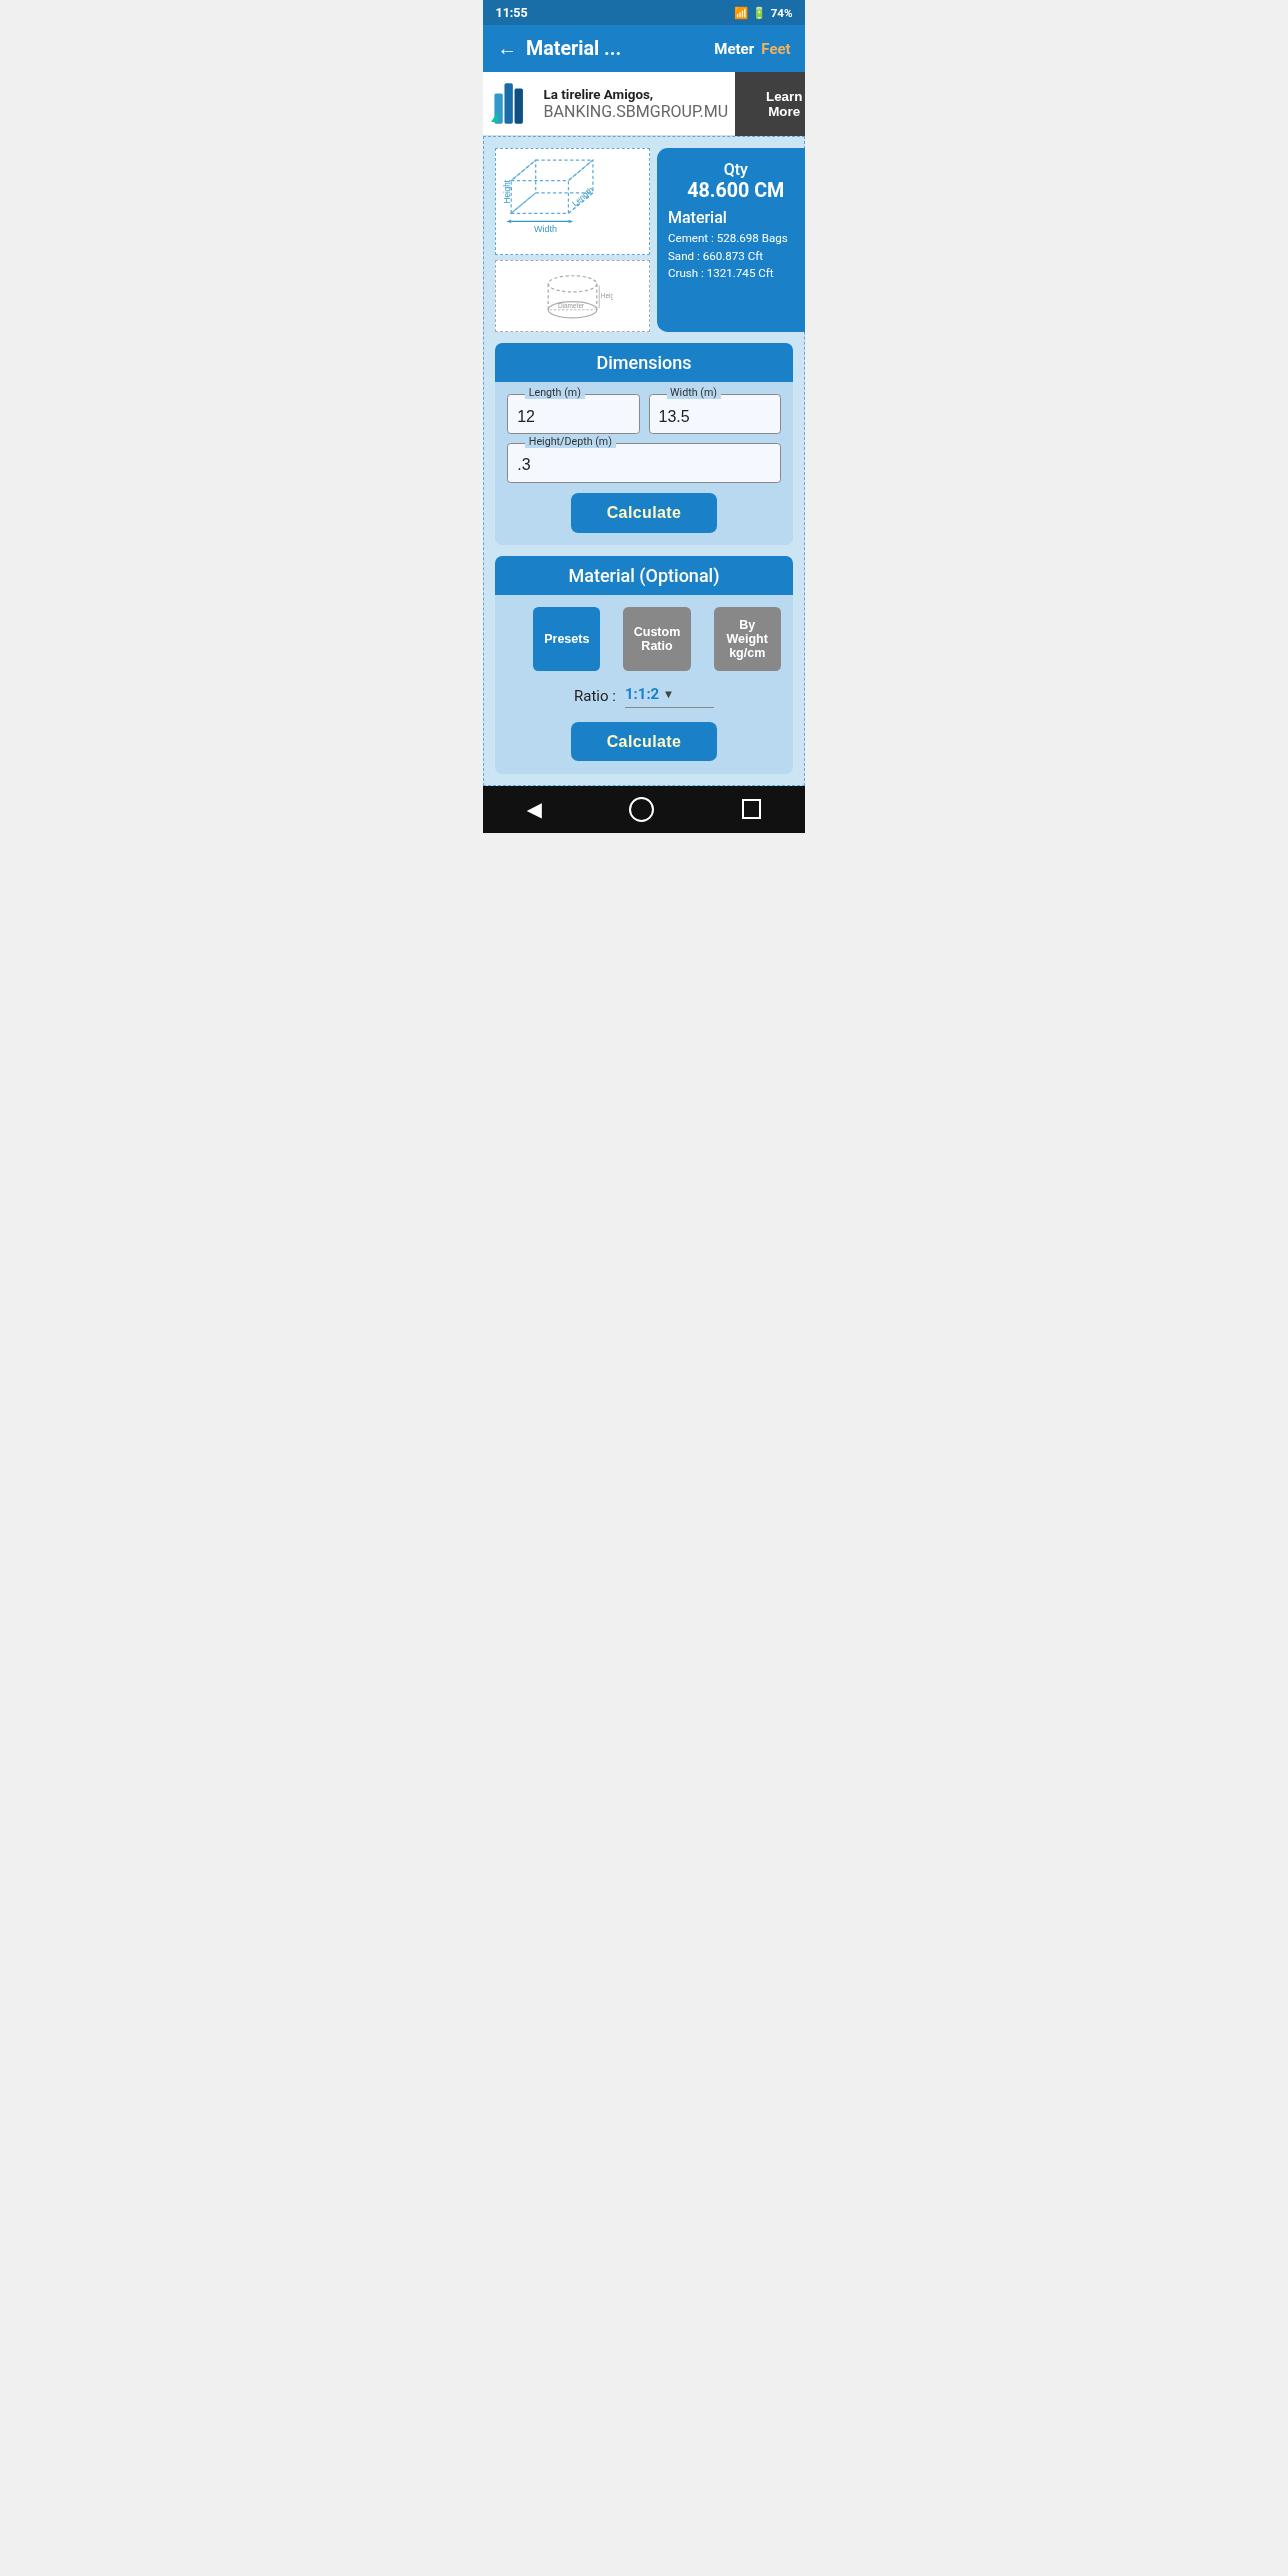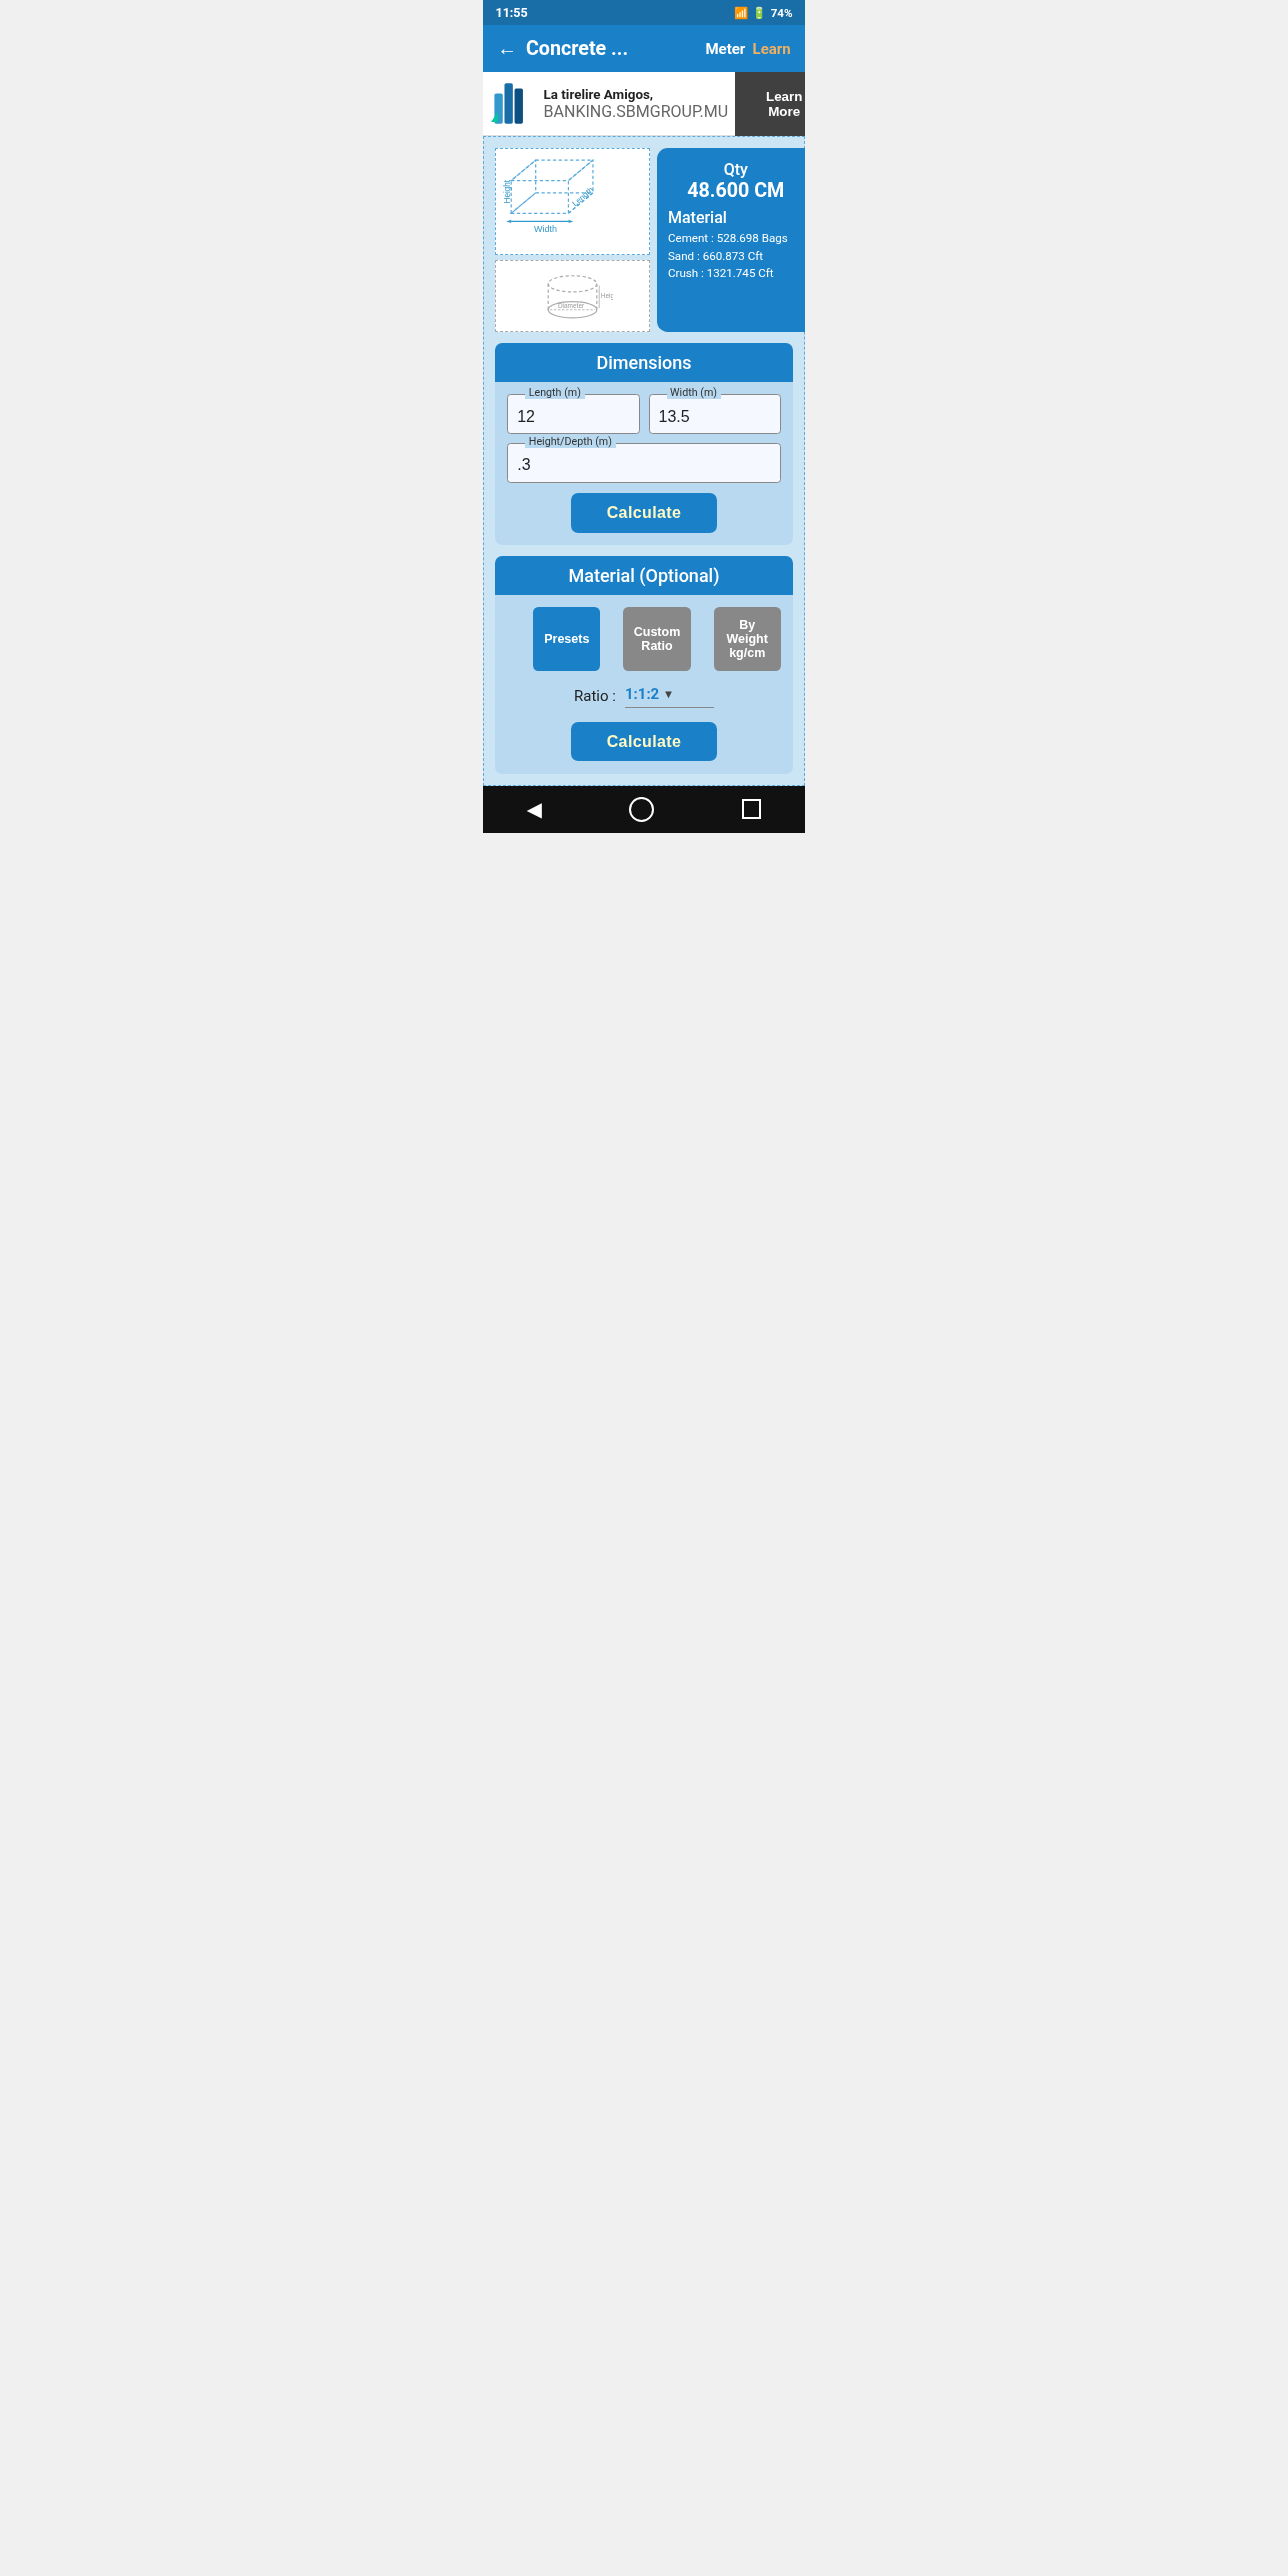--- a/index.html
+++ b/index.html
@@ -358,25 +358,25 @@
   <div class="status-right">
     <span>📶</span>
     <span>🔋</span>
     <span>74%</span>
   </div>
 </div>
 
 <div class="top-nav">
   <div class="nav-left">
     <span class="back-arrow">←</span>
-    <span class="nav-title">Concrete ...</span>
+    <span class="nav-title">Material ...</span>
   </div>
   <div class="nav-units">
     <span class="unit-meter">Meter</span>
-    <span class="unit-feet">Learn</span>
+    <span class="unit-feet">Feet</span>
   </div>
 </div>
 
 <div class="ad-banner">
   <div class="ad-logo">
     <svg class="ad-logo-svg" viewBox="0 0 44 56" fill="none" xmlns="http://www.w3.org/2000/svg">
       <rect x="16" y="4" width="10" height="48" rx="2" fill="#1a6ea8"></rect>
       <rect x="4" y="16" width="10" height="36" rx="2" fill="#3399cc"></rect>
       <rect x="28" y="10" width="10" height="42" rx="2" fill="#0d4f80"></rect>
       <polygon points="0,50 8,38 8,50" fill="#00c8a0"></polygon>

